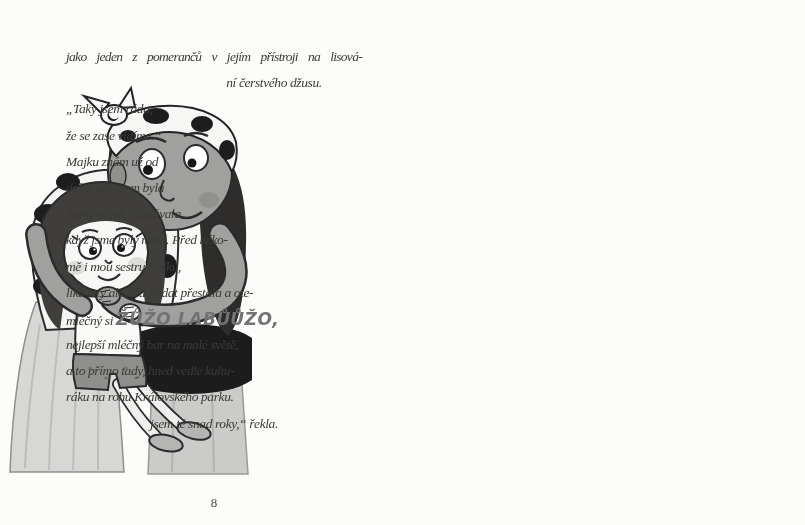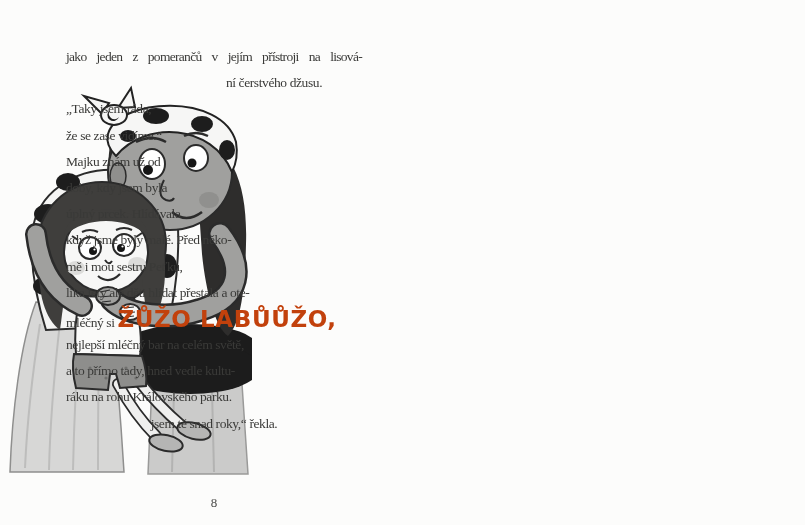--- a/index.html
+++ b/index.html
@@ -13,36 +13,37 @@
   }
   .page{position:absolute;top:0;height:525px;background:transparent;}
   #page-left{left:0;width:402px;}
   #page-right{left:403px;width:402px;}
 
   .textcol{
     position:absolute;top:44px;
     font-size:13.5px;
     letter-spacing:-0.4px;
     line-height:26.2px;
+    font-style:italic;
   }
   #leftcol{left:66px;width:296px;}
 
   .ln{height:26.2px;white-space:nowrap;}
   .a-right{text-align:left;}
   .a-left{text-align:center;}
   .a-just{white-space:normal;text-align:justify;text-align-last:justify;text-justify:inter-word;}
   .tight{letter-spacing:-0.7px;}
   .off2{padding-left:120px;}
 
   .brand{
     font-family:"DejaVu Sans","Liberation Sans",sans-serif;
     font-weight:800;
-    font-size:23px;
+    font-size:17px;
     letter-spacing:0.6px;
-    color:#c2410c;
+    color:#737373;
     white-space:nowrap;
   }
 
   .pagenum{
     position:absolute;top:493px;height:20px;line-height:20px;
     text-align:center;font-size:13px;color:#4a4a48;letter-spacing:0;
   }
   #pagenum-left{left:66px;width:296px;}
 
   #illu{position:absolute;left:6px;top:84px;width:246px;height:392px;}
@@ -177,21 +178,21 @@
     <div class="ln a-right">že se zase vidíme.“</div>
     <div class="ln a-right">Majku znám už od</div>
     <div class="ln a-right">doby, kdy jsem byla</div>
     <div class="ln a-right">úplný prcek. Hlídávala</div>
     <div class="ln a-right">když jsme byly malé. Před něko-</div>
     <div class="ln a-right">mě i mou sestru Peťku,</div>
     <div class="ln a-right">lika lety ale děti hlídat přestala a ote-</div>
     <div class="ln a-right">
       <span>mléčný si </span><span class="brand">ŽŮŽO LABŮŮŽO</span><span class="brand">,</span>
     </div>
-    <div class="ln a-right">nejlepší mléčný bar na celém světě,</div>
+    <div class="ln a-right">nejlepší mléčný bar na malé světě,</div>
     <div class="ln a-right">a to přímo tady, hned vedle kultu-</div>
     <div class="ln a-right">ráku na rohu Královského parku.</div>
     <div class="ln a-left">jsem tě snad roky,“ řekla.</div>
   </div>
 
   <div class="pagenum" id="pagenum-left">8</div>
 </div>
 
 <div class="page" id="page-right">
   

